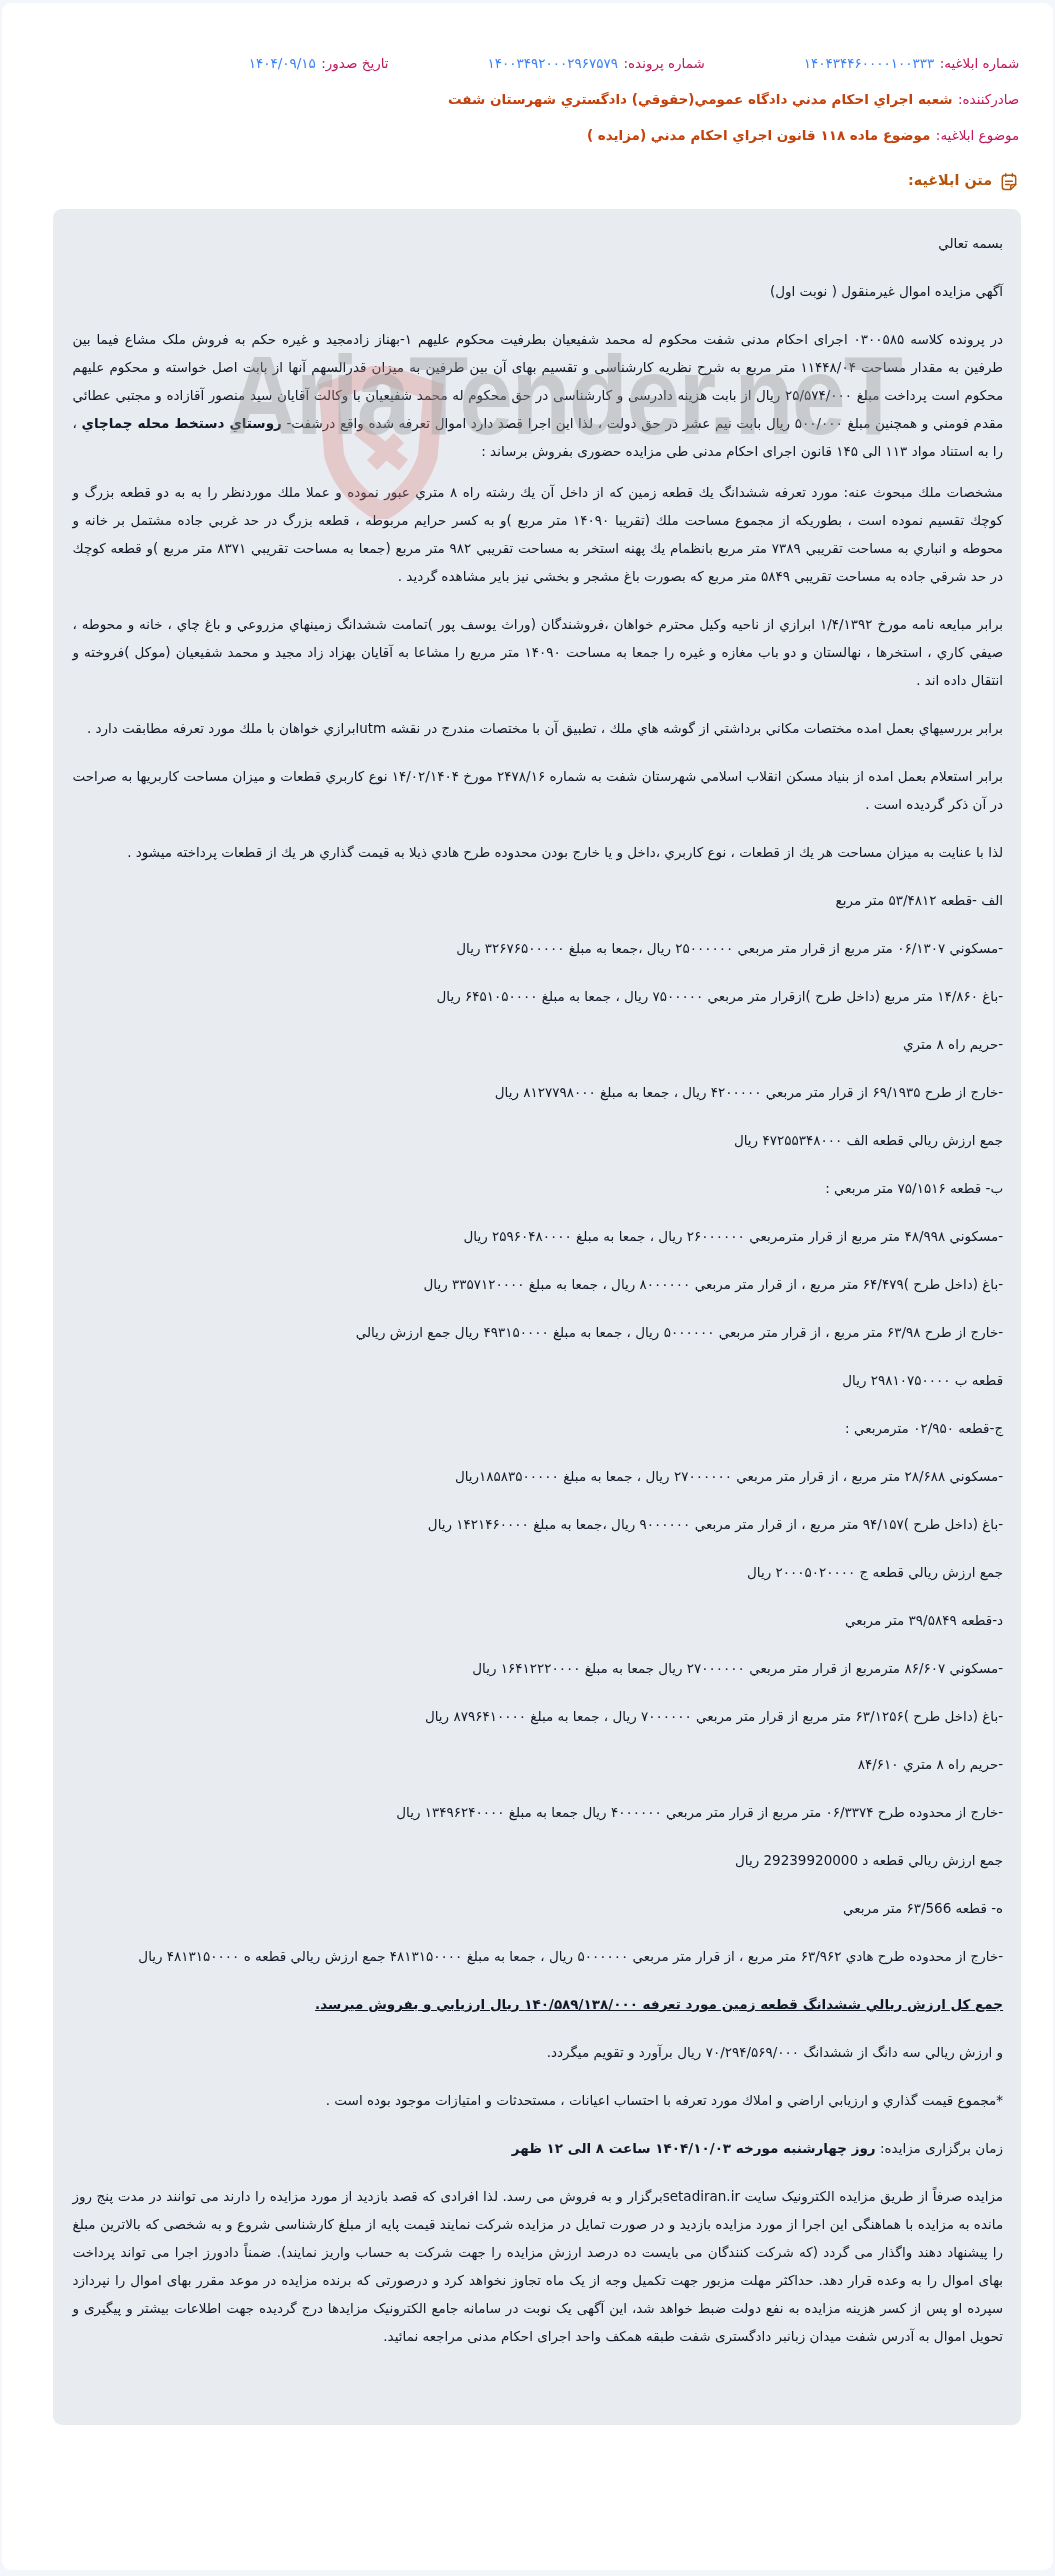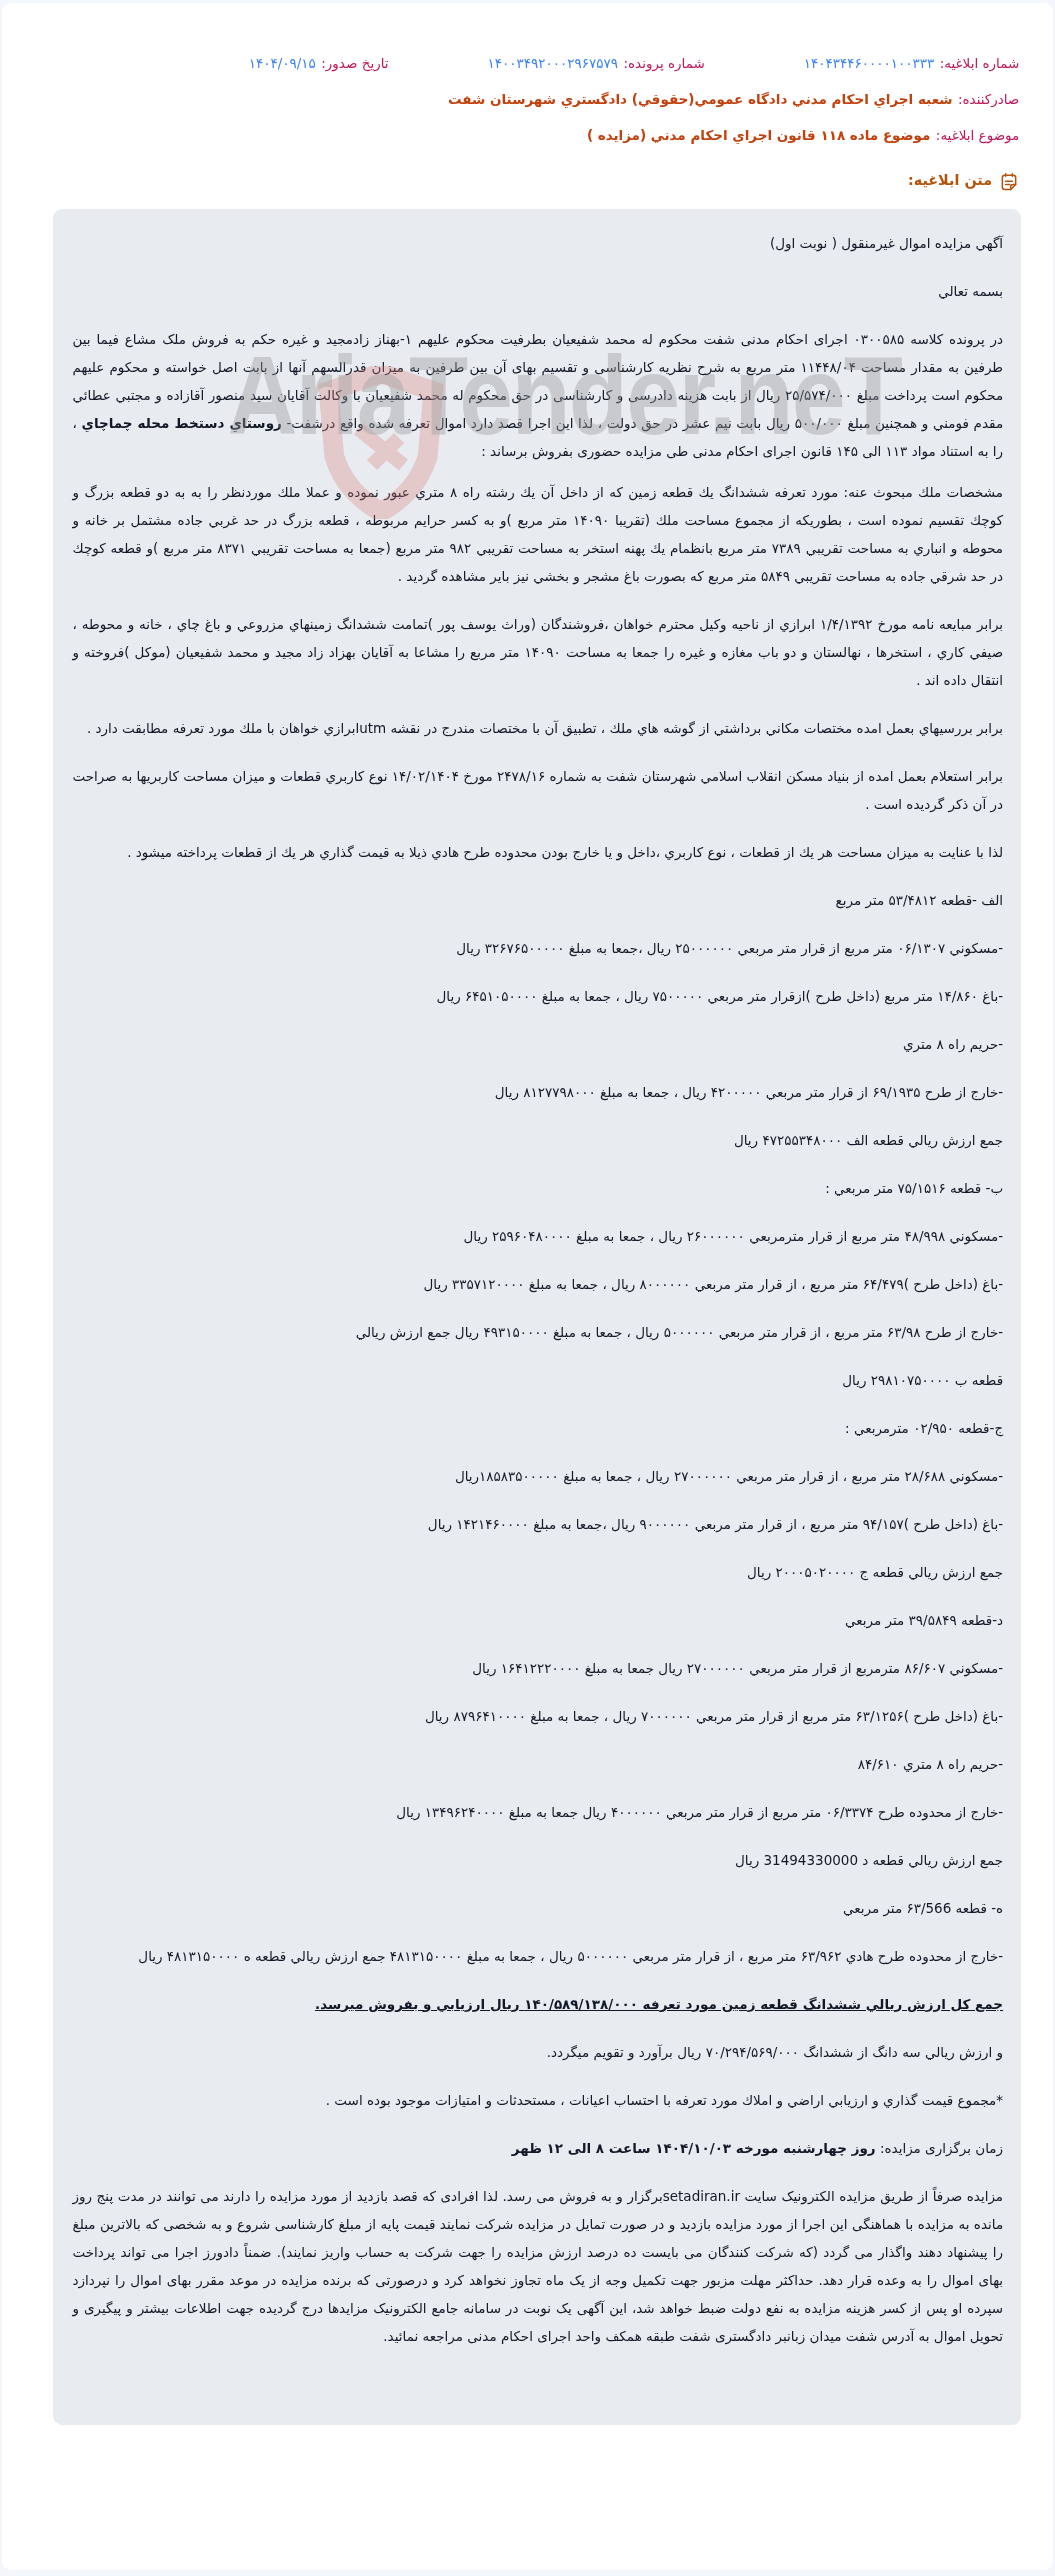--- a/index.html
+++ b/index.html
@@ -120,22 +120,22 @@
 
   <div class="content-box">
     <div class="watermark">
       <svg width="126" height="153" viewBox="0 0 140 170">
         <path d="M70 8 L128 28 L122 100 Q110 140 70 162 Q30 140 18 100 L12 28 Z" fill="none" stroke="rgba(220,120,120,0.35)" stroke-width="22"></path>
         <path d="M45 70 L95 110 M60 110 L90 80" stroke="rgba(220,120,120,0.35)" stroke-width="16" fill="none"></path>
       </svg>
       <div class="watermark-text">AriaTender.neT</div>
     </div>
 
+    <p class="gap">بسمه تعالي</p>
     <p class="gap">آگهي مزايده اموال غيرمنقول ( نوبت اول)</p>
-    <p class="gap">بسمه تعالي</p>
     <p><span>در پرونده كلاسه ۰۳۰۰۵۸۵ اجرای احکام مدنی شفت محکوم له محمد شفيعيان بطرفيت محكوم عليهم ۱-بهناز زادمجيد و غيره حكم به فروش ملک مشاع فيما بين طرفين به مقدار مساحت ۱۱۴۴۸/۰۴ متر مربع به شرح نظريه كارشناسی و تقسيم بهای آن بين طرفين به ميزان قدرالسهم آنها از بابت اصل خواسته و محكوم عليهم محكوم است پرداخت مبلغ ۲۵/۵۷۴/۰۰۰ ريال از بابت هزينه دادرسی و كارشناسی در حق محكوم له محمد شفيعيان با وكالت آقايان سيد منصور آقازاده و مجتبي عطائي مقدم فومني  و همچنين مبلغ ۵۰۰/۰۰۰ ريال بابت نيم عشر در حق دولت ، لذا اين اجرا قصد دارد اموال تعرفه شده واقع درشفت- </span><b>روستاي دستخط محله چماچاي</b> <span>، را به استناد مواد ۱۱۳ الی ۱۴۵ قانون اجرای احكام مدنی طی مزايده حضوری بفروش برساند :</span></p>
     <p class="gap">مشخصات ملك مبحوث عنه: مورد تعرفه ششدانگ يك قطعه زمين كه از داخل آن يك رشته راه ۸ متري عبور نموده و عملا ملك موردنظر را به به دو قطعه بزرگ و كوچك تقسيم نموده است ، بطوريكه از مجموع مساحت ملك (تقريبا ۱۴۰۹۰ متر مربع )و به كسر حرايم مربوطه ، قطعه بزرگ در حد غربي جاده مشتمل بر خانه و محوطه و انباري به مساحت تقريبي ۷۳۸۹ متر مربع بانظمام يك پهنه استخر به مساحت تقريبي ۹۸۲ متر مربع (جمعا به مساحت تقريبي ۸۳۷۱ متر مربع )و قطعه كوچك در حد شرقي جاده به مساحت تقريبي ۵۸۴۹ متر مربع كه بصورت باغ مشجر و بخشي نيز باير مشاهده گرديد .</p>
     <p class="gap">برابر مبايعه نامه مورخ ۱/۴/۱۳۹۲ ابرازي از ناحيه وكيل محترم خواهان ،فروشندگان (وراث يوسف پور )تمامت ششدانگ زمينهاي مزروعي و باغ چاي ، خانه و محوطه ، صيفي كاري ، استخرها ، نهالستان و دو باب مغازه و غيره را جمعا به مساحت ۱۴۰۹۰ متر مربع را مشاعا به آقايان بهزاد زاد مجيد و محمد شفيعيان (موكل )فروخته و انتقال داده اند .</p>
     <p class="gap">برابر بررسيهاي بعمل امده مختصات مكاني برداشتي از گوشه هاي ملك ، تطبيق آن با مختصات مندرج در نقشه  utmابرازي خواهان با ملك مورد تعرفه مطابقت دارد .</p>
     <p class="gap">برابر استعلام بعمل امده از بنياد مسكن انقلاب اسلامي شهرستان شفت به شماره ۲۴۷۸/۱۶ مورخ ۱۴/۰۲/۱۴۰۴ نوع كاربري قطعات و ميزان مساحت كاربريها به صراحت در آن ذكر گرديده است .</p>
     <p class="gap">لذا با عنايت به ميزان مساحت هر يك از قطعات ، نوع كاربري ،داخل و يا خارج بودن محدوده طرح هادي ذيلا به قيمت گذاري هر يك از قطعات پرداخته ميشود .</p>
     <p class="gap">الف -قطعه ۵۳/۴۸۱۲ متر مربع</p>
     <p class="gap">-مسكوني ۰۶/۱۳۰۷ متر مربع از قرار متر مربعي ۲۵۰۰۰۰۰۰ ريال ،جمعا به مبلغ ۳۲۶۷۶۵۰۰۰۰۰ ريال</p>
     <p class="gap">-باغ ۱۴/۸۶۰ متر مربع (داخل طرح )ازقرار متر مربعي ۷۵۰۰۰۰۰ ريال ، جمعا به مبلغ ۶۴۵۱۰۵۰۰۰۰ ريال</p>
     <p class="gap">-حريم راه ۸ متري</p>
@@ -148,21 +148,21 @@
     <p class="gap">قطعه ب  ۲۹۸۱۰۷۵۰۰۰۰ ريال</p>
     <p class="gap">ج-قطعه ۰۲/۹۵۰ مترمربعي :</p>
     <p class="gap">-مسكوني ۲۸/۶۸۸ متر مربع ، از قرار متر مربعي ۲۷۰۰۰۰۰۰ ريال ، جمعا به مبلغ  ۱۸۵۸۳۵۰۰۰۰۰ريال</p>
     <p class="gap">-باغ (داخل طرح )۹۴/۱۵۷ متر مربع ، از قرار متر مربعي ۹۰۰۰۰۰۰ ريال ،جمعا به مبلغ ۱۴۲۱۴۶۰۰۰۰ ريال</p>
     <p class="gap">جمع ارزش ريالي قطعه ج ۲۰۰۰۵۰۲۰۰۰۰ ريال</p>
     <p class="gap">د-قطعه ۳۹/۵۸۴۹ متر مربعي</p>
     <p class="gap">-مسكوني ۸۶/۶۰۷ مترمربع از قرار متر مربعي ۲۷۰۰۰۰۰۰ ريال جمعا به مبلغ ۱۶۴۱۲۲۲۰۰۰۰ ريال</p>
     <p class="gap">-باغ (داخل طرح )۶۳/۱۲۵۶ متر مربع از قرار متر مربعي ۷۰۰۰۰۰۰ ريال ، جمعا به مبلغ ۸۷۹۶۴۱۰۰۰۰ ريال</p>
     <p class="gap">-حريم راه ۸ متري ۸۴/۶۱۰</p>
     <p class="gap">-خارج از محدوده طرح ۰۶/۳۳۷۴ متر مربع از قرار متر مربعي ۴۰۰۰۰۰۰ ريال جمعا به مبلغ ۱۳۴۹۶۲۴۰۰۰۰ ريال</p>
-    <p class="gap">جمع ارزش ريالي قطعه د               31494330000 ريال</p>
+    <p class="gap">جمع ارزش ريالي قطعه د               29239920000 ريال</p>
     <p class="gap">ه- قطعه ۶۳/566 متر مربعي</p>
     <p class="gap">-خارج از محدوده طرح هادي ۶۳/۹۶۲ متر مربع ، از قرار متر مربعي ۵۰۰۰۰۰۰ ريال ، جمعا به مبلغ ۴۸۱۳۱۵۰۰۰۰ جمع ارزش ريالي قطعه ه    ۴۸۱۳۱۵۰۰۰۰ ريال</p>
     <p class="gap underline-bold">جمع كل ارزش ريالي ششدانگ قطعه زمين مورد تعرفه ۱۴۰/۵۸۹/۱۳۸/۰۰۰ ريال ارزيابي و بفروش ميرسد.</p>
     <p class="gap">و ارزش ريالي سه دانگ از ششدانگ ۷۰/۲۹۴/۵۶۹/۰۰۰ ريال برآورد و تقويم ميگردد.</p>
     <p class="gap">*مجموع قيمت گذاري و ارزيابي اراضي و املاك مورد تعرفه با احتساب اعيانات ، مستحدثات و امتيازات موجود بوده است .</p>
     <p class="gap"><span>زمان برگزاری مزایده:</span> <b>روز چهارشنبه مورخه ۱۴۰۴/۱۰/۰۳ ساعت ۸ الی ۱۲ ظهر</b></p>
     <p>مزایده صرفاً از طریق مزایده الکترونیک سایت setadiran.irبرگزار و به فروش می رسد. لذا افرادی که قصد بازدید از مورد مزایده را دارند می توانند در مدت پنج روز مانده به مزایده با هماهنگی این اجرا از مورد مزایده بازدید و در صورت تمایل در مزایده شرکت نمایند قیمت پایه از مبلغ کارشناسی شروع و به شخصی که بالاترین مبلغ را پیشنهاد دهند واگذار می گردد (که شرکت کنندگان می بایست ده درصد ارزش مزایده را جهت شرکت به حساب واریز نمایند). ضمناً دادورز اجرا می تواند پرداخت بهای اموال را به وعده قرار دهد. حداکثر مهلت مزبور جهت تکمیل وجه از یک ماه تجاوز نخواهد کرد و درصورتی که برنده مزایده در موعد مقرر بهای اموال را نپردازد سپرده او پس از کسر هزینه مزایده به نفع دولت ضبط خواهد شد، این آگهی یک نوبت در سامانه جامع الکترونیک مزایدها درج گردیده جهت اطلاعات بیشتر و پیگیری و تحویل اموال به آدرس شفت میدان زبانبر دادگستری شفت  طبقه همکف واحد اجرای احکام مدنی مراجعه نمائید.</p>
   </div>
 </div>
 

